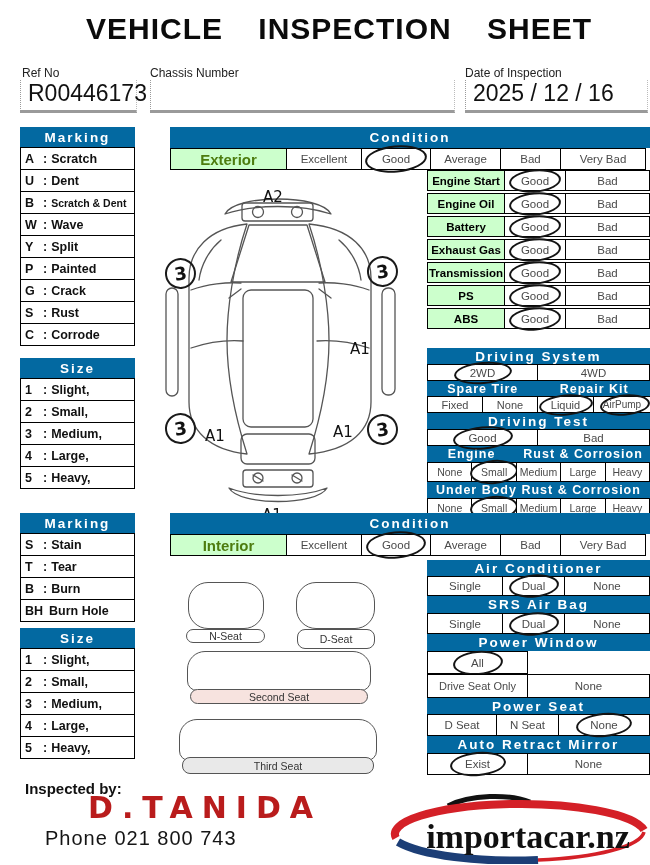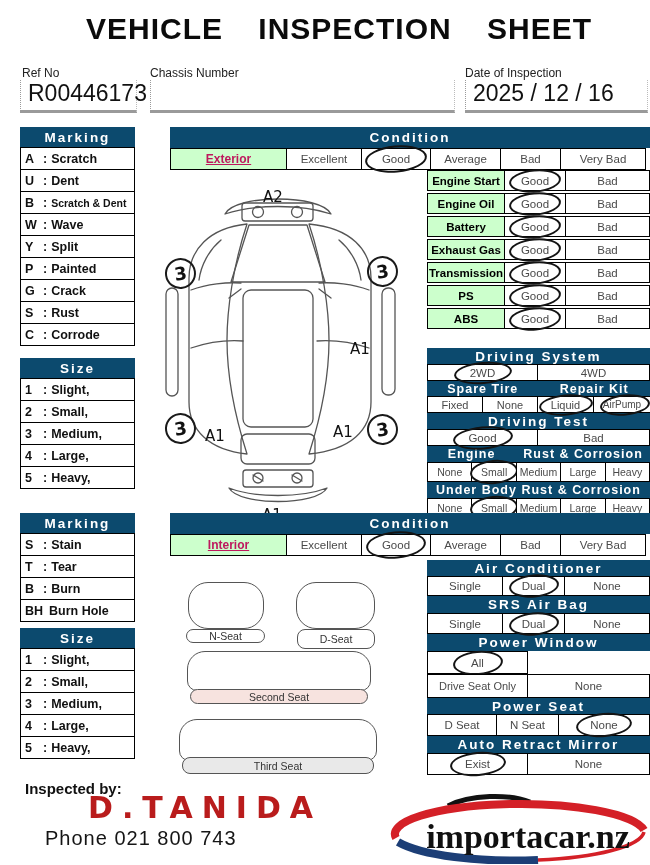--- a/index.html
+++ b/index.html
@@ -1,29 +1,29 @@
 <!DOCTYPE html>
 <html><head>
 <meta charset="utf-8">
 <style>
   html,body{margin:0;padding:0;background:#fff;}
   .sheet{position:relative;width:650px;height:865px;background:#fff;overflow:hidden;
          font-family:"Liberation Sans",sans-serif;color:#111;}
   .abs{position:absolute;}
   
-  .bh{background:#0c4a6e;color:#fff;display:flex;align-items:center;justify-content:center;
+  .bh{background:#0369a1;color:#fff;display:flex;align-items:center;justify-content:center;
       font-weight:bold;letter-spacing:2px;font-size:13.5px;box-sizing:border-box;}
   .bh span{display:flex;align-items:center;justify-content:center;}
   
   .row{display:flex;}
   .cell{position:relative;border:1px solid #000;background:#fff;display:flex;align-items:center;
         justify-content:center;font-size:11.5px;color:#4a4a4a;box-sizing:border-box;margin-left:-1px;}
   .cell:first-child{margin-left:0;}
   .green{background:#ccffcc;color:#000;font-weight:bold;font-size:11.5px;}
-  .blk{color:#be185d;font-weight:bold;font-size:12px;text-decoration:underline;}
+  .blk{color:#4d7c0f;font-weight:bold;font-size:15px;}
   
   .ov{position:absolute;left:50%;top:50%;border:2.5px solid #141414;border-radius:50%;
       transform:translate(-50%,-50%) rotate(-5deg);pointer-events:none;}
   
   .lgrow{display:flex;align-items:center;border:1px solid #000;margin-top:-1px;background:#fff;
          height:23px;box-sizing:border-box;font-weight:bold;font-size:12.5px;padding-left:4px;gap:4px;color:#111;}
   .lgcode{min-width:14px;}
   .sm{font-size:10.5px;}
   
   .w117{flex:0 0 117px}.w76{flex:0 0 76px}.w70{flex:0 0 70px}.w71{flex:0 0 71px}.w61{flex:0 0 61px}.w86{flex:0 0 86px}

